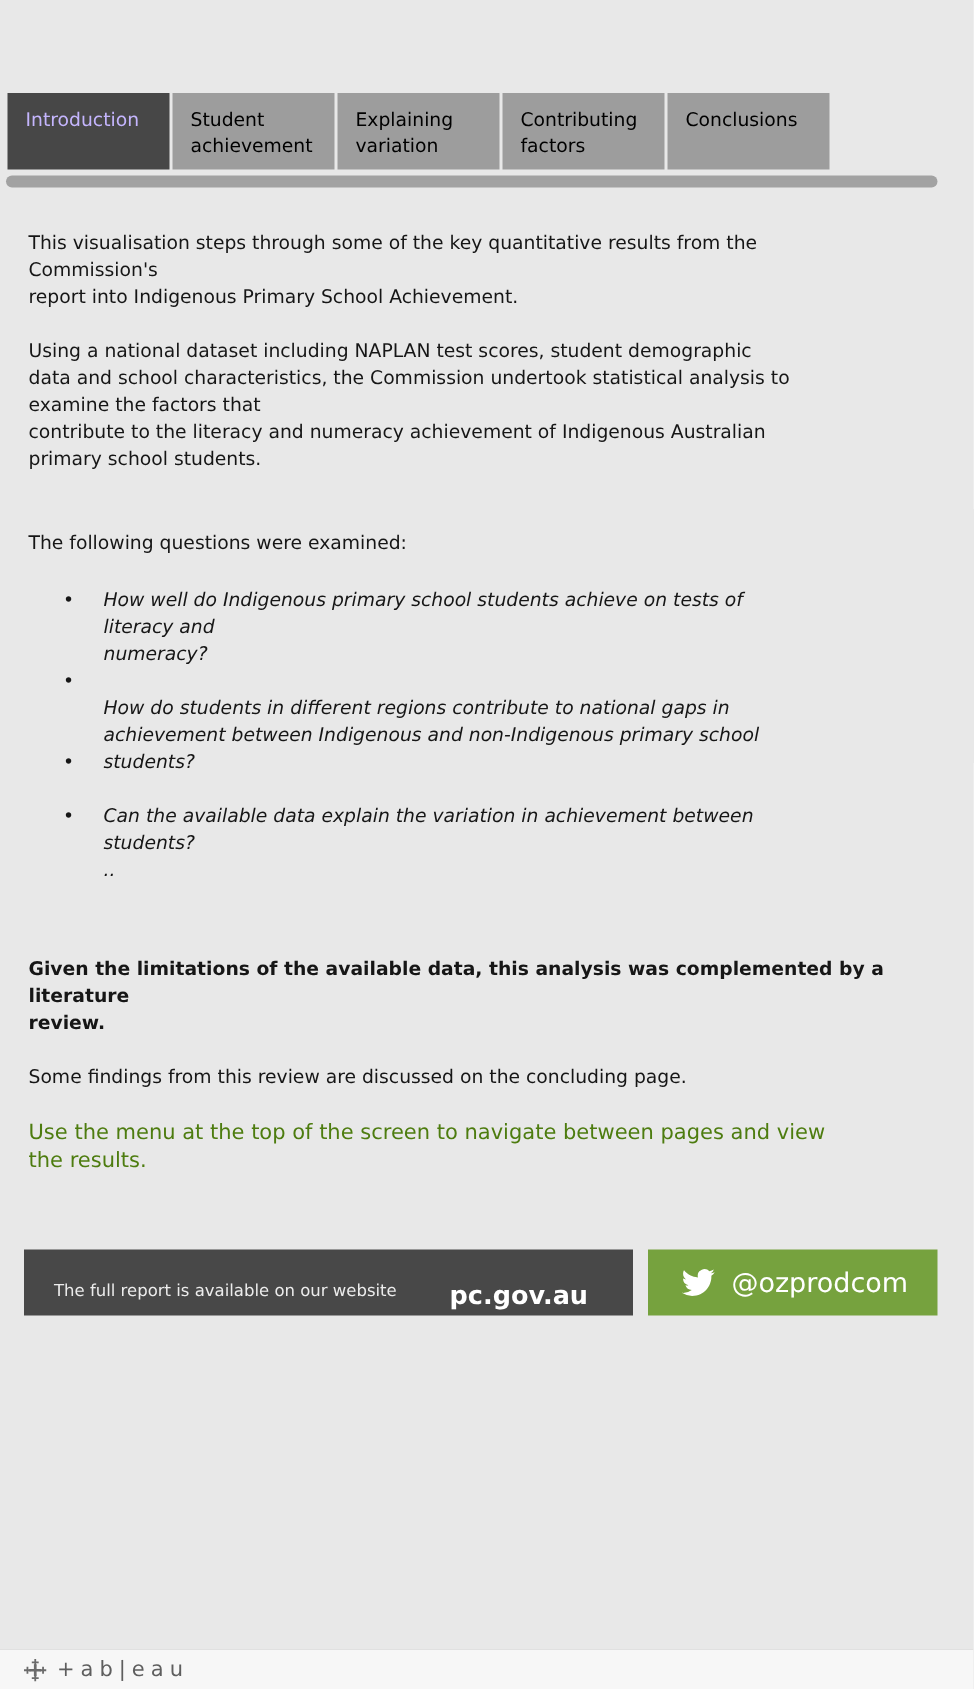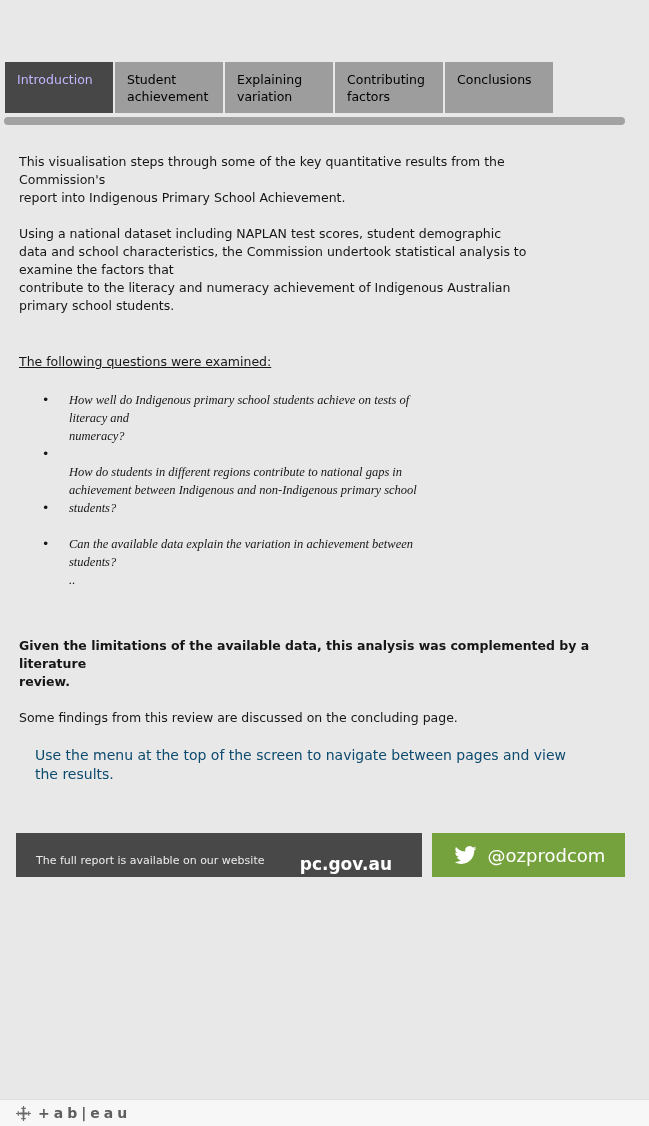--- a/index.html
+++ b/index.html
@@ -25,48 +25,48 @@
     background:#a2a2a2;border-radius:4px;cursor:pointer;
   }
   
   .content{
     position:absolute;left:19px;top:153px;width:620px;
     font-size:12.5px;line-height:18px;color:#161616;
   }
   .pre{white-space:pre;}
   .p1{margin:0 0 18px 0;}
   .p2{margin:0 0 38px 0;}
-  .q-heading{margin:0 0 20px 0;text-decoration:underline;}
+  .q-heading{margin:0 0 20px 0;}
   .q-list{margin:0 0 48px 0;padding-left:23px;}
   .q-row{display:flex;min-height:18px;}
   .q-row.gap-after{margin-bottom:18px;}
   .q-bullet{flex:0 0 27px;width:27px;font-style:normal;}
-  .q-text{white-space:pre;font-style:italic;min-height:18px;font-family:Liberation Serif, serif;}
+  .q-text{white-space:pre;font-style:italic;min-height:18px;}
   .p5{margin:0 0 18px 0;font-weight:bold;}
   .p6{margin:0 0 19px 0;}
-  .cta{margin:16px;font-size:14px;line-height:19px;color:#0c4a6e;}
+  .cta{margin:0;font-size:14px;line-height:19px;color:#4d7c0f;}
   
   .report-banner{
     position:absolute;left:16px;top:833px;width:406px;height:44px;
     background:#484848;display:flex;align-items:center;
     justify-content:space-between;padding:16px 30px 0 20px;box-sizing:border-box;
     cursor:pointer;
   }
   .report-label{font-size:11px;color:#ececec;transform:translateY(-3px);}
   .report-site{font-size:17px;font-weight:bold;color:#ffffff;transform:translateY(1px);}
   .twitter-banner{
     position:absolute;left:432px;top:833px;width:193px;height:44px;
     background:#76a23e;display:flex;align-items:center;justify-content:center;
     gap:9px;cursor:pointer;
   }
   .twitter-handle{font-size:18px;color:#ffffff;}
   
   .tableau-footer{
     position:absolute;left:0;right:0;bottom:0;height:26px;
-    background:#f7f7f7;border-top:1px solid #e0e0e0;font-weight:bold;
+    background:#f7f7f7;border-top:1px solid #e0e0e0;
   }
   .tableau-logo{
     position:absolute;left:16px;top:50%;transform:translateY(-50%);
     display:flex;align-items:center;gap:7px;color:#5e5e5e;cursor:pointer;
   }
   .tableau-wordmark{font-size:14px;letter-spacing:4px;color:#5e5e5e;}
 </style>
 </head>
 <body>
 

